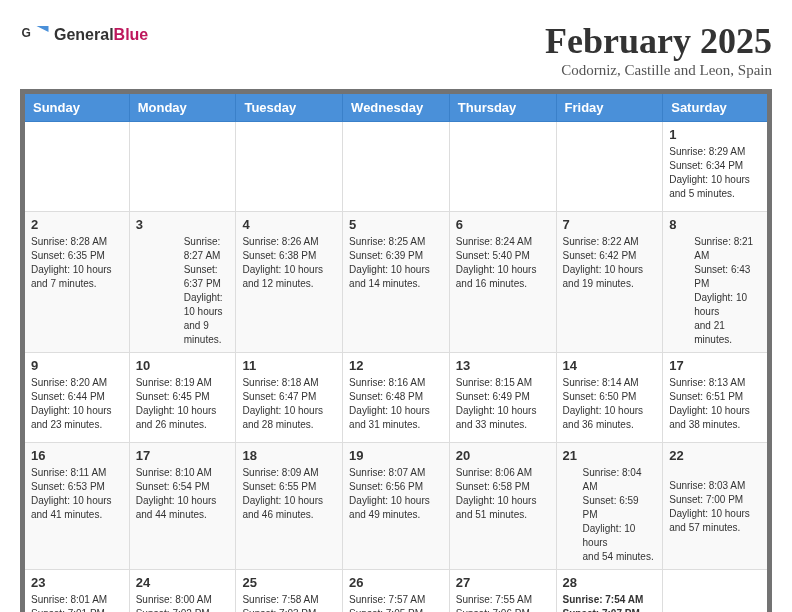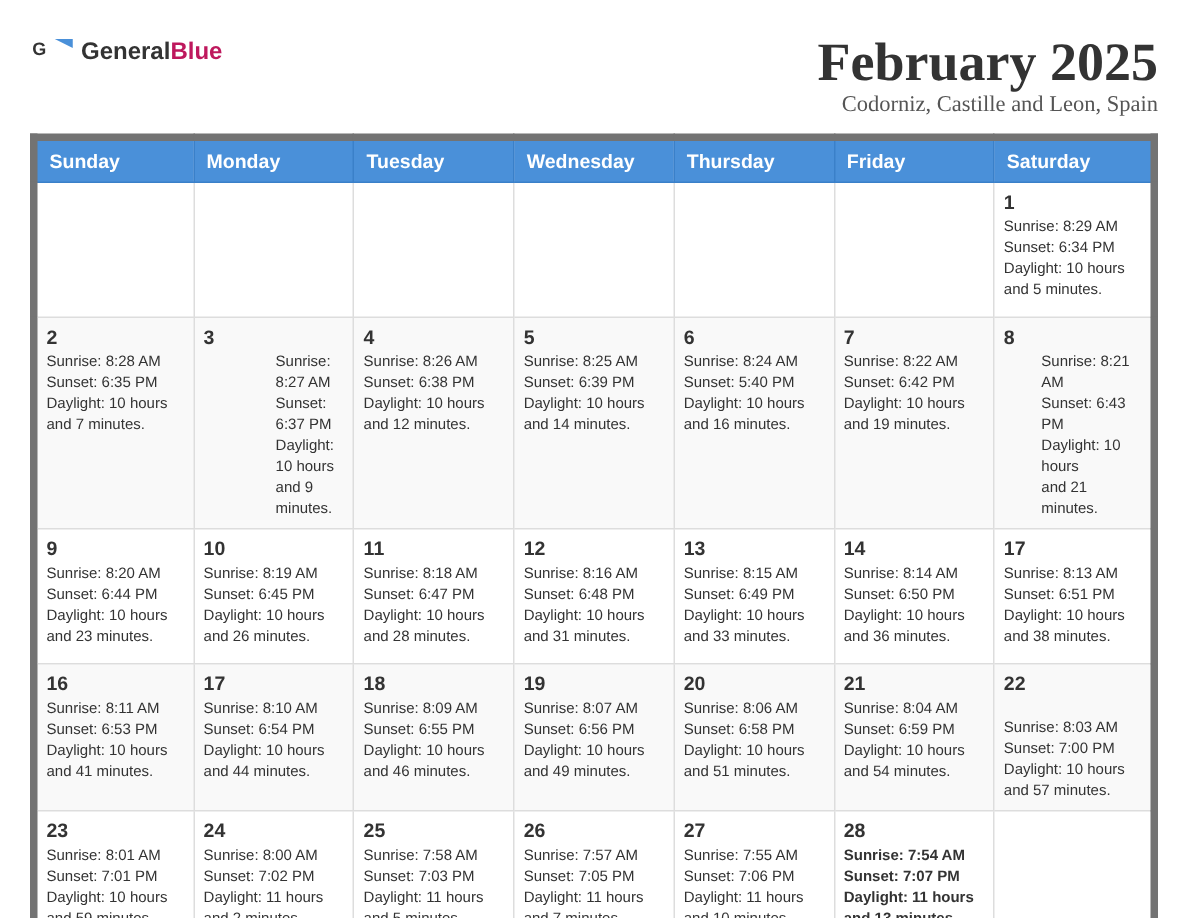--- a/index.html
+++ b/index.html
@@ -274,21 +274,21 @@
         </td>
         <td>
           <span class="day-number">20</span>
           <div class="day-info" style="white-space: pre-line;">Sunrise: 8:06 AM
 Sunset: 6:58 PM
 Daylight: 10 hours
 and 51 minutes.</div>
         </td>
         <td>
           <span class="day-number">21</span>
-          <div class="day-info" style="white-space: pre-line;">Sunrise: 8:04 AM
+          <div class="day-info" style="white-space: pre-line; margin-left: 20px;">Sunrise: 8:04 AM
 Sunset: 6:59 PM
 Daylight: 10 hours
 and 54 minutes.</div>
         </td>
         <td>
           <span class="day-number">22</span>
           <div class="day-info" style="white-space: pre-line; margin-top: 16px;">Sunrise: 8:03 AM
 Sunset: 7:00 PM
 Daylight: 10 hours
 and 57 minutes.</div>

